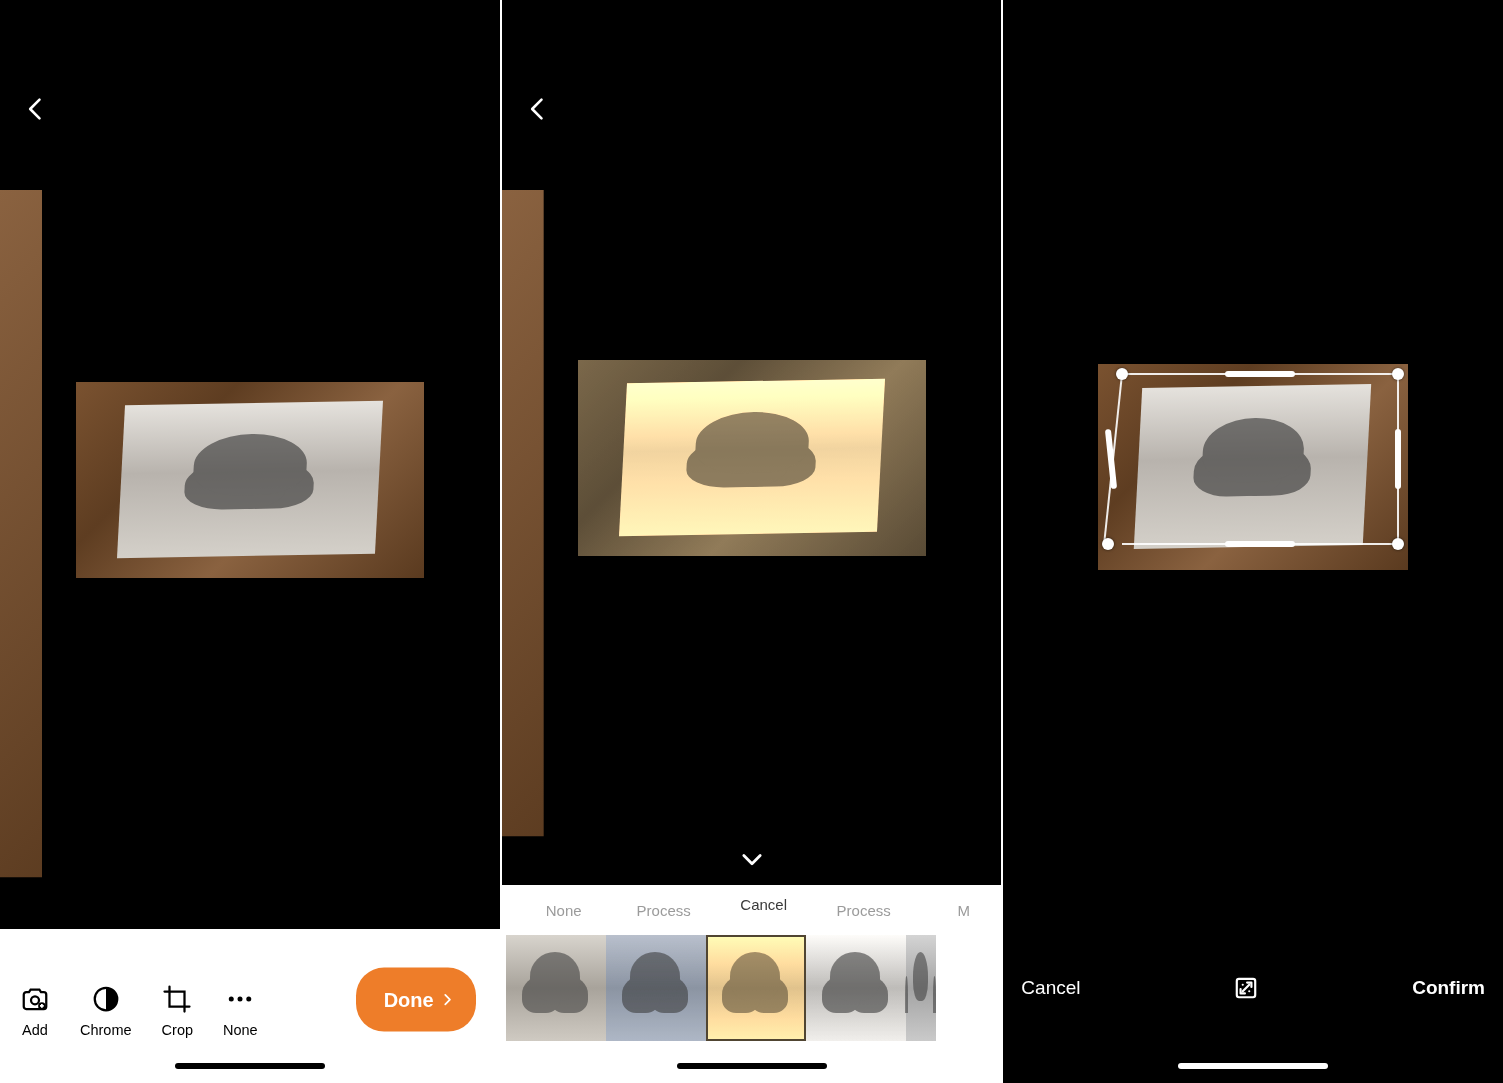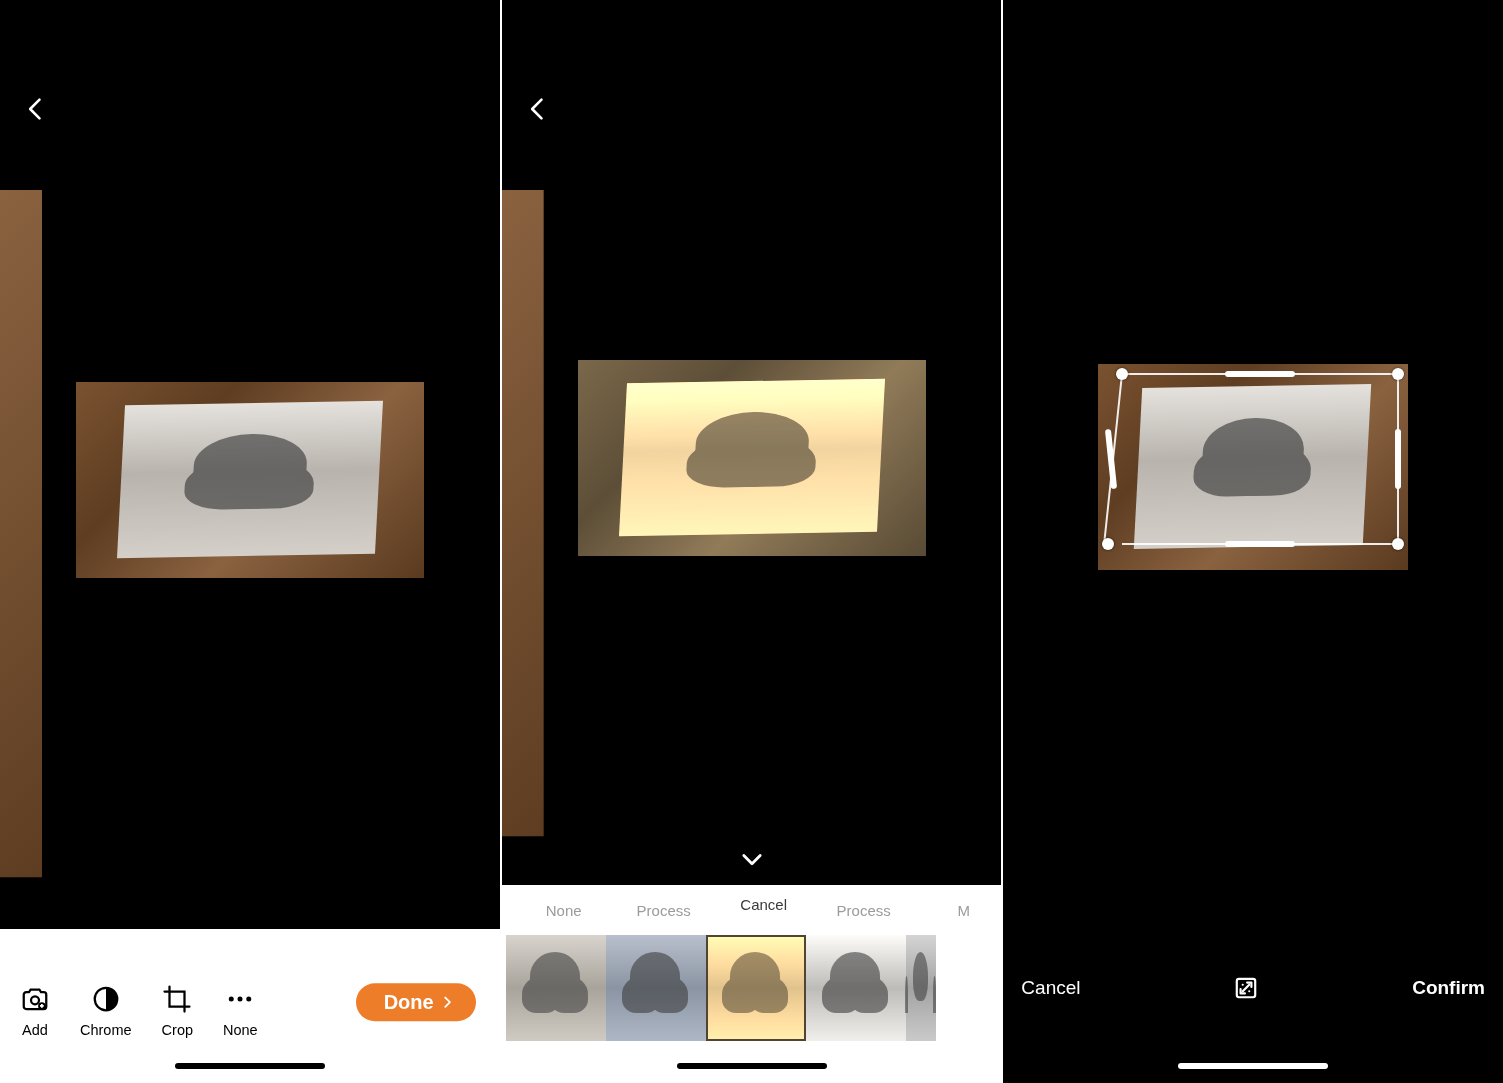--- a/index.html
+++ b/index.html
@@ -122,21 +122,21 @@
   .tool-group { display:flex; gap: 30px; align-items:flex-start; margin-top: 10px;}
   .tool-item {
     display:flex; flex-direction:column; align-items:center; gap:8px;
     cursor:pointer; color:#000;
   }
   .tool-item .ticon{ width:30px; height:30px; display:flex; align-items:center; justify-content:center;}
   .tool-item .tlabel{ font-size:14.5px; font-weight:400;}
   .done-btn {
     position:absolute; right:24px; top:50%; transform:translateY(-60%);
     background:#ee7d29; color:#fff; border:none; border-radius:28px;
-    height:38px; padding:0 22px 0 28px;
+    height:64px; padding:0 22px 0 28px;
     font-size:20px; font-weight:600;
     display:flex; align-items:center; gap:6px; cursor:pointer;
   }
   .home-indicator {
     position:absolute; bottom:14px; left:50%; transform:translateX(-50%);
     width:150px; height:6px; border-radius:3px; background:#000;
   }
   .home-indicator.white { background:#fff; }
 
   

